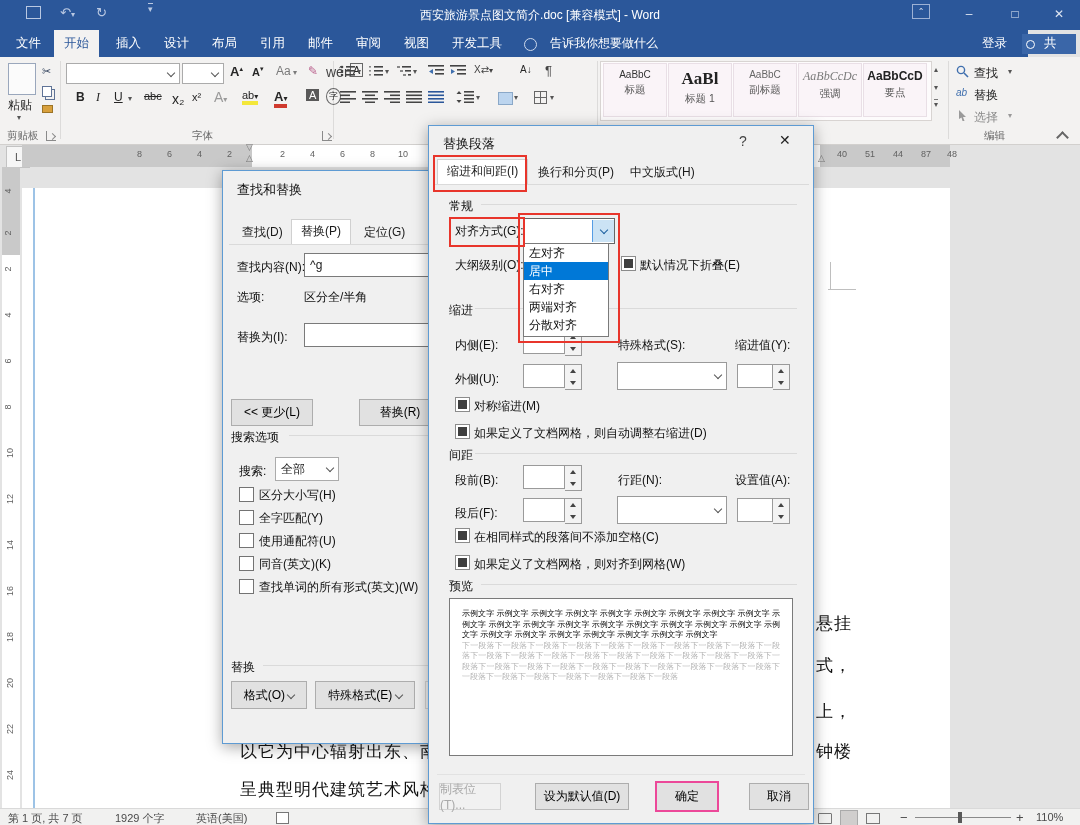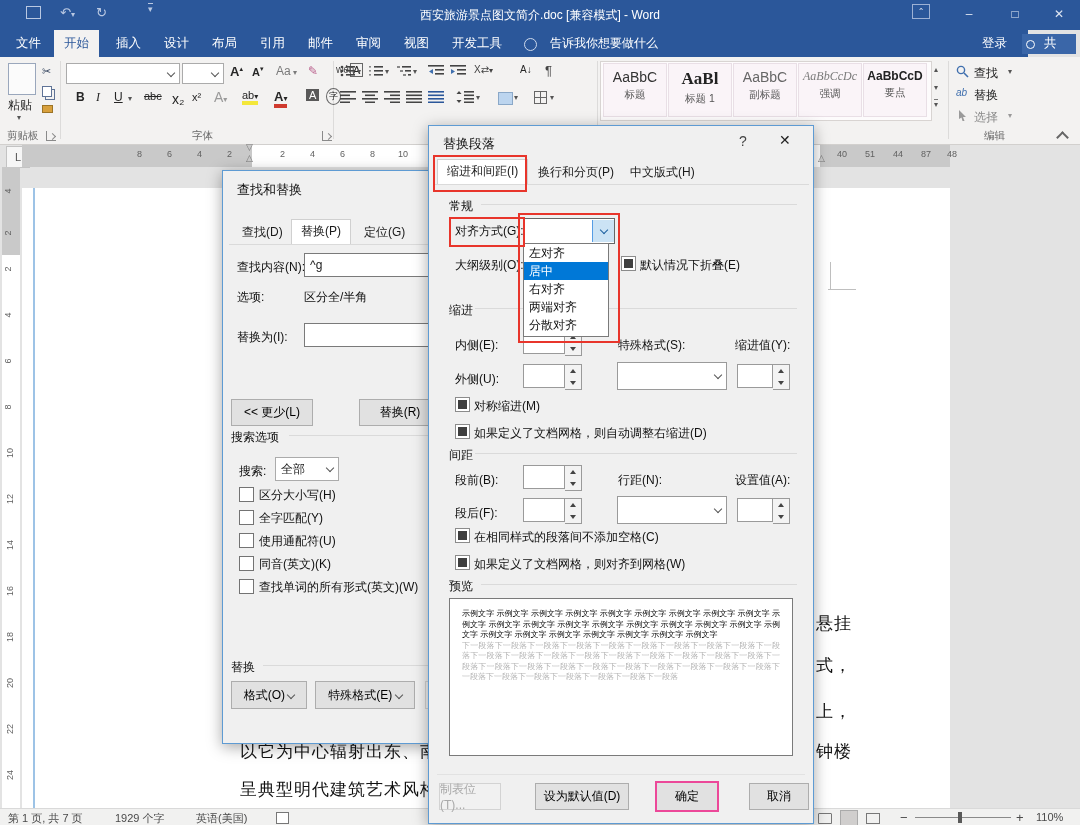--- a/index.html
+++ b/index.html
@@ -18,21 +18,21 @@
   .gsep{position:absolute;top:4px;width:1px;height:78px;background:#dcdbda}
   .glab{position:absolute;top:72px;font-size:10.5px;color:#6a6a6a}
   .launcher{position:absolute;width:9px;height:9px;border-left:1px solid #8a8a8a;border-bottom:1px solid #8a8a8a}
   .launcher:after{content:"";position:absolute;right:1px;bottom:1px;width:4px;height:4px;border-right:1px solid #8a8a8a;border-top:1px solid #8a8a8a;transform:rotate(45deg)}
   .mini{position:absolute;font-size:11px;color:#3b4a63}
   .fonticon{position:absolute;font-size:12px;color:#262626}
   .combo{position:absolute;background:#fff;border:1px solid #ababab;display:flex;align-items:center;justify-content:flex-end}
   .cdn{width:5px;height:5px;border-right:1.5px solid #555;border-bottom:1.5px solid #555;transform:rotate(45deg);margin:0 5px 2px 0;flex:none}
   .dd{position:absolute;font-size:8px;color:#555}
   .styleitem{position:absolute;width:62px;height:52px;background:#faf4f8;border:1px solid #e9dfe6;text-align:center;cursor:default}
-  .ssample{display:block;font-size:14px;margin-top:5px;color:#333;white-space:nowrap;overflow:hidden}
+  .ssample{display:block;font-size:10px;margin-top:5px;color:#333;white-space:nowrap;overflow:hidden}
   .sname{display:block;font-size:10.5px;color:#555;margin-top:3px}
   .chevup{width:7px;height:7px;border-left:2px solid #666;border-top:2px solid #666;transform:rotate(45deg)}
   
   .licon{position:absolute}
   
   .hruler{left:22px;top:145px;width:928px;height:22px;background:#fff}
   .hmargin{position:absolute;top:0;height:22px;background:#c9c9c9}
   .hnum{position:absolute;top:4px;font-size:9px;color:#616161}
   .vruler{left:2px;top:167px;width:18px;height:641px;background:#fff}
   .vmargin{position:absolute;left:0;width:18px;background:#c9c9c9}
@@ -124,21 +124,21 @@
     <div class="combo" style="left:66px;top:6px;width:112px;height:19px">
         <i class="cdn"></i>
       </div>
     <div class="combo" style="left:182px;top:6px;width:40px;height:19px">
         <i class="cdn"></i>
       </div>
     <span class="fonticon" style="left:230px;top:7px;font-size:13px"><b>A</b><sup style="font-size:7px">▴</sup></span>
     <span class="fonticon" style="left:252px;top:8px;font-size:11px"><b>A</b><sup style="font-size:7px">▾</sup></span>
     <span class="fonticon" style="left:276px;top:7px;color:#7a7a7a"><span>Aa</span><span style="font-size:8px"> ▾</span></span>
     <span class="fonticon" style="left:308px;top:7px;color:#b85c8a">✎</span>
-    <span class="fonticon" style="left:336px;top:7px;font-size:10px;color:#444"><span>wén</span></span>
+    <span class="fonticon" style="left:326px;top:7px;font-size:14px;color:#444"><span>wén</span></span>
     <span class="fonticon" style="left:350px;top:6px;border:1px solid #666;padding:0 2px;font-size:11px"><span>A</span></span>
 
     <span class="fonticon" style="left:76px;top:33px;font-weight:bold">B</span>
     <span class="fonticon" style="left:96px;top:33px;font-style:italic;font-family:'Liberation Serif',serif">I</span>
     <span class="fonticon" style="left:114px;top:33px;text-decoration:underline">U</span>
     <span class="dd" style="left:128px;top:37px">▾</span>
     <span class="fonticon" style="left:144px;top:33px;text-decoration:line-through;font-size:11px">abc</span>
     <span class="fonticon" style="left:172px;top:34px;font-size:14px">x₂</span>
     <span class="fonticon" style="left:192px;top:34px;font-size:11px">x²</span>
     <span class="fonticon" style="left:214px;top:32px;color:#9a9a9a;font-size:14px"><span>A</span><span style="font-size:8px">▾</span></span>

